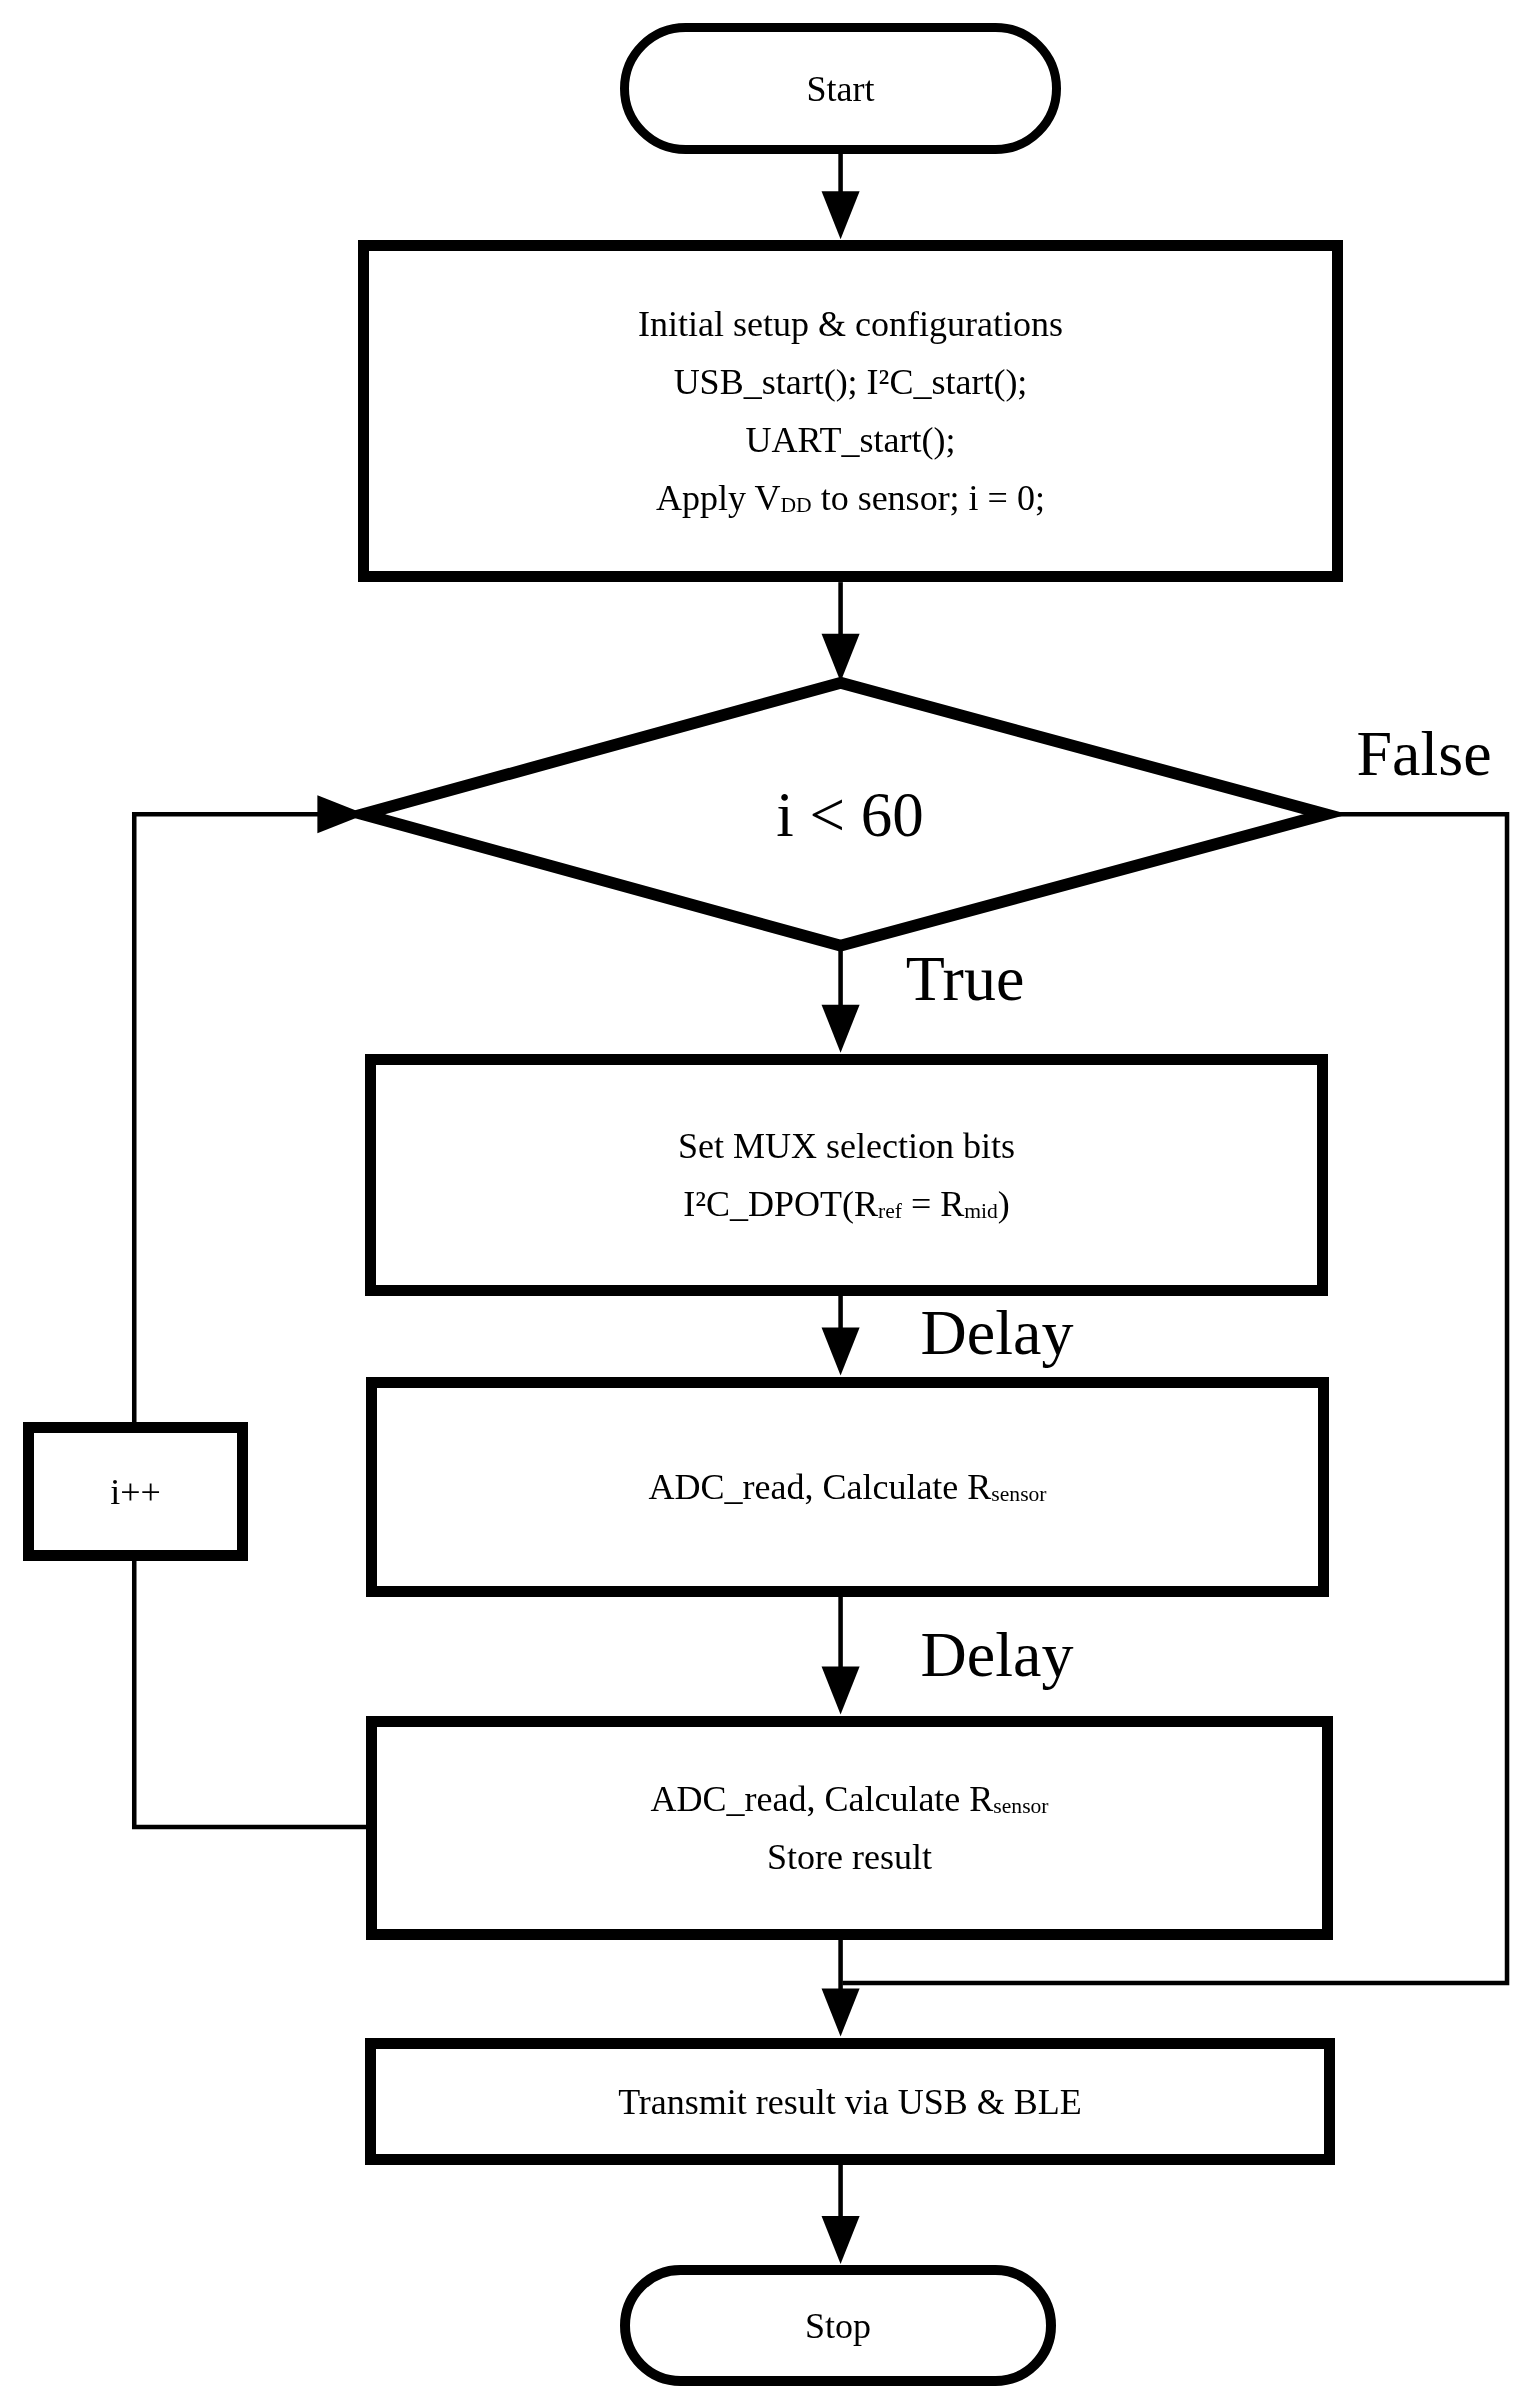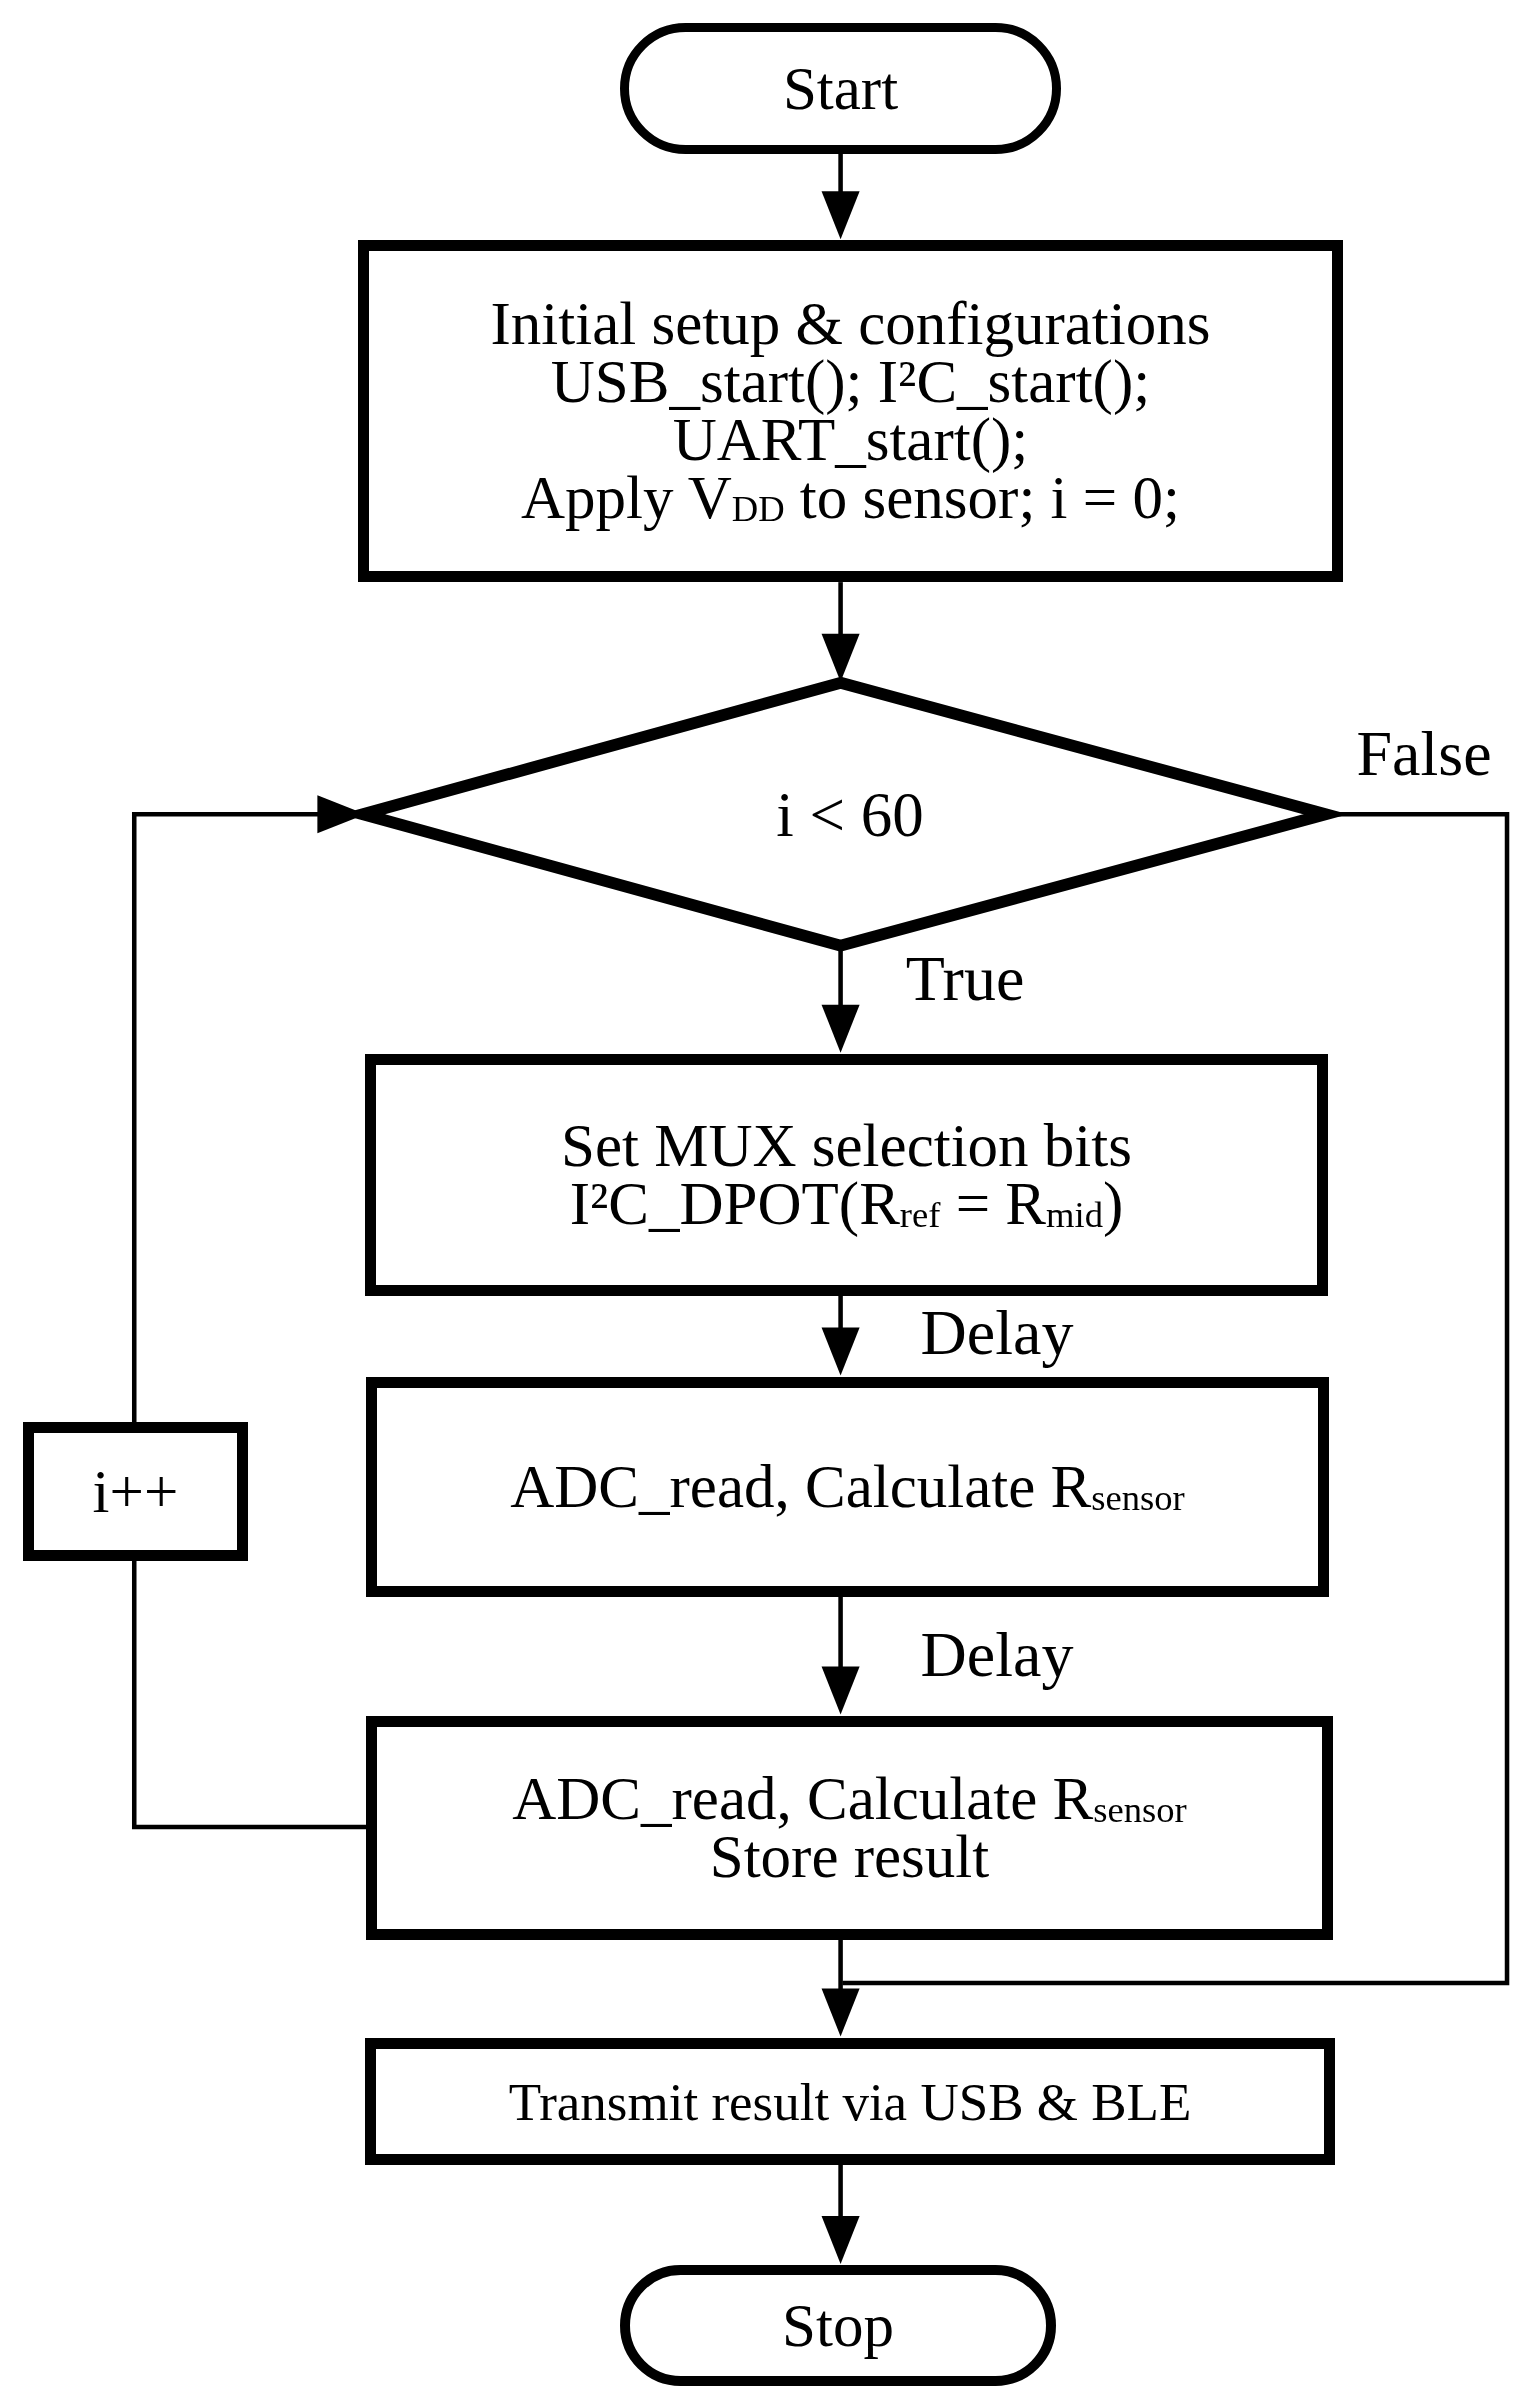--- a/index.html
+++ b/index.html
@@ -21,31 +21,31 @@
   .diamond{fill:var(--bg);stroke:var(--stroke);stroke-width:13;stroke-linejoin:miter;}
 
   .node{
     position:absolute;z-index:2;
     box-sizing:border-box;
     background:var(--bg);
     border:11.8px solid var(--stroke);
     display:flex;flex-direction:column;
     justify-content:center;align-items:center;
     text-align:center;
-    font-size:61px;line-height:58px;
+    font-size:36px;line-height:58px;
     white-space:nowrap;
   }
   .terminator{border-width:9px;}
   .node-start{left:620px;top:23px;width:441px;height:131px;border-radius:68px;}
   .node-init{left:358px;top:240px;width:985px;height:342px;}
   .node-setmux{left:365px;top:1054px;width:963px;height:242px;}
   .node-adcdpot{left:366px;top:1377px;width:963px;height:220px;}
   .node-adcstore{left:366px;top:1716px;width:967px;height:224px;}
   .node-ipp{left:23px;top:1422px;width:225px;height:139px;}
-  .node-transmit{left:365px;top:2038px;width:970px;height:127px;font-size:53px;}
+  .node-transmit{left:365px;top:2038px;width:970px;height:127px;font-size:36px;}
   .node-stop{left:620px;top:2265px;width:436px;height:121px;border-radius:61px;border-width:10px;font-family:Liberation Serif, serif;}
 
   .decision-label{
     position:absolute;z-index:2;
     left:705px;top:787px;width:290px;height:56px;
     display:flex;justify-content:center;align-items:center;
     font-size:63px;line-height:56px;background:transparent;
   }
   .edge-label{
     position:absolute;z-index:2;

